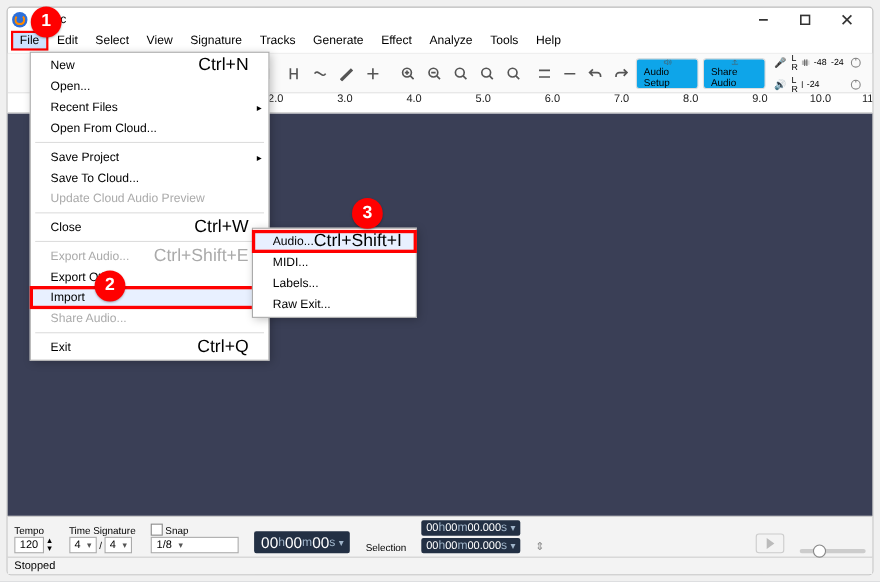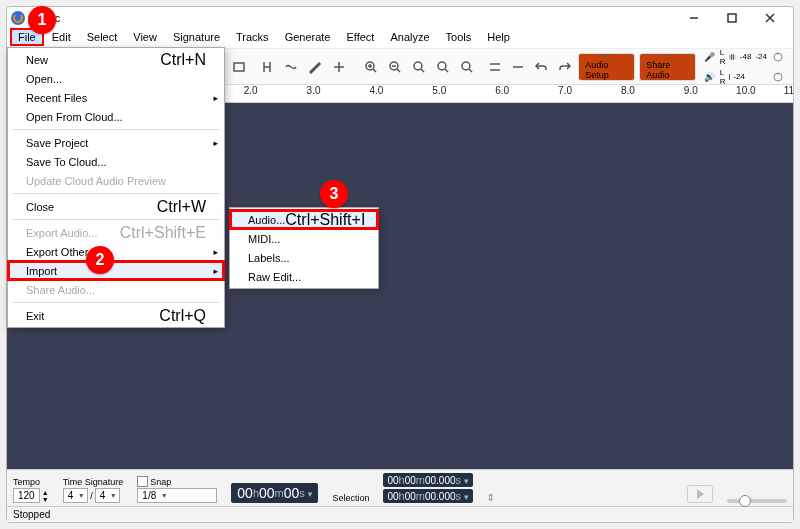--- a/index.html
+++ b/index.html
@@ -16,21 +16,21 @@
   .menubar { height: 20px; display: flex; align-items: flex-start; padding: 0 4px; gap: 2px; border-bottom:1px solid #eee; position: relative; }
   .menuitem { padding: 2px 7px; font-size:11px; cursor:default; }
   .menuitem.active { background:#cde3ff; outline:2px solid #ff0000; outline-offset:-1px; }
   
   .callout { position:absolute; width:28px; height:28px; border-radius:50%; background:#ff0000; color:#fff; font-weight:bold; font-size:16px; display:flex; align-items:center; justify-content:center; z-index:100; box-shadow:0 1px 2px rgba(0,0,0,0.3); }
   
   .toolbar { height: 36px; display:flex; align-items:center; padding:2px 4px; gap:4px; border-bottom:1px solid #ddd; background:#fafafa; }
   .tgroup { display:flex; align-items:center; gap:2px; padding:2px; border:1px solid transparent; }
   .tbtn { width:22px; height:22px; display:flex; align-items:center; justify-content:center; color:#555; border-radius:2px; }
   .tbtn svg { width:14px; height:14px; stroke:#555; fill:none; stroke-width:1.5; }
-  .bigbtn { height:28px; padding:0 6px; display:flex; flex-direction:column; align-items:center; justify-content:center; font-size:9px; gap:1px; border:1px solid #ddd; background:#c2410c; border-radius:3px;}
+  .bigbtn { height:28px; padding:0 6px; display:flex; flex-direction:column; align-items:center; justify-content:center; font-size:9px; gap:1px; border:1px solid #ddd; background:#0ea5e9; border-radius:3px;}
   .meter-area { flex:1; display:flex; flex-direction:column; gap:2px; padding:2px 4px; font-size:9px; }
   .meter-row { display:flex; align-items:center; gap:4px; }
   .meter-track { flex:1; height:4px; background:linear-gradient(to right,#bbb,#bbb 70%, #ddd 70%); position:relative; }
   .meter-track::before, .meter-track::after { content:""; position:absolute; top:-1px; width:1px; height:6px; background:#666; }
   .meter-track::before { left:30%; }
   .meter-track::after { left:60%; }
   .meter-end { width:14px; height:14px; display:flex; align-items:center; justify-content:center; }
   
   .ruler { height:18px; background:#fff; border-bottom:1px solid #ccc; position:relative; font-size:10px; overflow:hidden; }
   .ruler .tick { position:absolute; top:0; font-size:10px; color:#222; transform:translateX(-50%); }
@@ -40,21 +40,21 @@
   .field { display:flex; flex-direction:column; gap:1px; font-size:9px; }
   .ctrlrow { display:flex; align-items:center; gap:2px; }
   .numbox { background:#fff; border:1px solid #aaa; padding:1px 4px; font-size:10px; min-width:26px; text-align:left; }
   .combo { background:#fff; border:1px solid #aaa; padding:1px 4px; font-size:10px; display:flex; align-items:center; gap:6px; }
   .combo::after { content:"▾"; font-size:8px; color:#555; }
   .timebox { background:#233044; color:#fff; font-family:monospace; font-size:14px; padding:2px 6px; display:flex; align-items:center; gap:0; border-radius:2px; }
   .timebox .unit { color:#9fb4c9; font-size:11px; }
   .timebox .dd::after { content:"▾"; font-size:9px; color:#9fb4c9; margin-left:3px; }
   .status { height:16px; background:#f3f3f3; border-top:1px solid #ccc; padding:0 6px; font-size:10px; line-height:16px; }
   
-  .dropdown { position:absolute; left:0; top:40px; width:218px; background:#fff; border:1px solid #aaa; box-shadow:2px 2px 8px rgba(0,0,0,0.25); z-index:50; padding:2px 0; }
+  .dropdown { position:absolute; left:20px; top:40px; width:218px; background:#fff; border:1px solid #aaa; box-shadow:2px 2px 8px rgba(0,0,0,0.25); z-index:50; padding:2px 0; }
   .ddrow { display:flex; align-items:center; height:19px; padding:0 18px 0 18px; font-size:11px; position:relative; }
   .ddrow.disabled { color:#aaa; }
   .ddrow .accel { margin-left:auto; font-size:16px; }
   .ddrow.sub::after { content:"▸"; position:absolute; right:6px; font-size:9px; }
   .ddsep { height:1px; background:#ddd; margin:3px 4px; }
   .ddrow.highlight { outline:3px solid #ff0000; outline-offset:-2px; background:#e8f0ff; }
   
   .submenu { position:absolute; left:222px; top:200px; width:150px; background:#fff; border:1px solid #aaa; box-shadow:2px 2px 8px rgba(0,0,0,0.25); z-index:60; padding:2px 0; }
   .submenu .ddrow.highlight2 { outline:3px solid #ff0000; outline-offset:-2px; background:#e8f0ff; }
   .playbtn-ghost { width:26px; height:18px; border:1px solid #ccc; border-radius:3px; display:flex; align-items:center; justify-content:center; }
@@ -363,21 +363,21 @@
         <span>Audio...</span>
         <span class="accel">Ctrl+Shift+I</span>
       </div>
     <div class="ddrow">
         <span>MIDI...</span>
       </div>
     <div class="ddrow">
         <span>Labels...</span>
       </div>
     <div class="ddrow">
-        <span>Raw Edit...</span>
+        <span>Raw Exit...</span>
       </div>
   </div>
 
 </div>
 
 <div class="callout" style="left:28px; top:6px;">1</div>
 <div class="callout" style="left:86px; top:246px;">2</div>
 <div class="callout" style="left:320px; top:180px;">3</div>
 
 </body></html>

